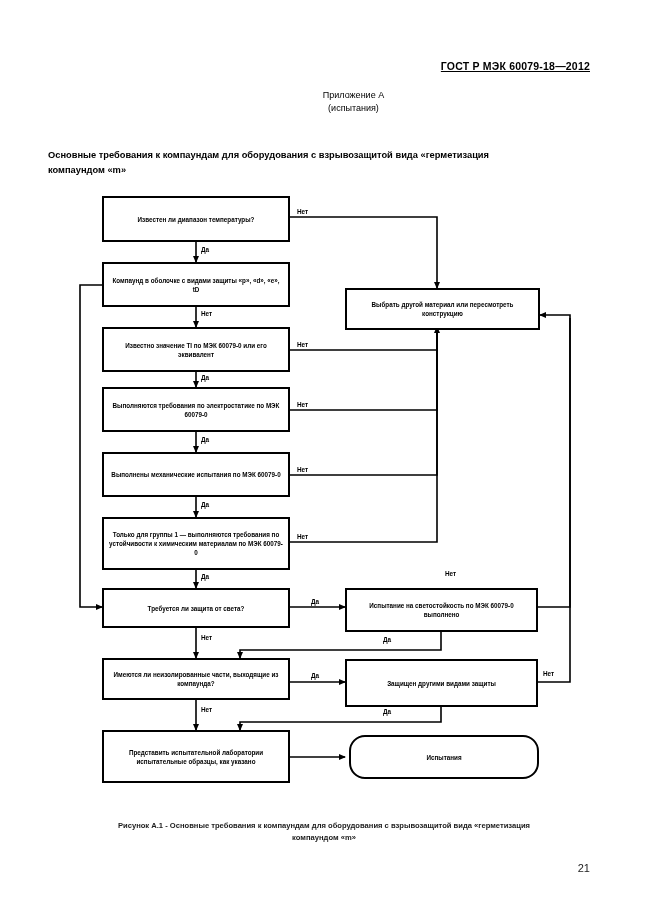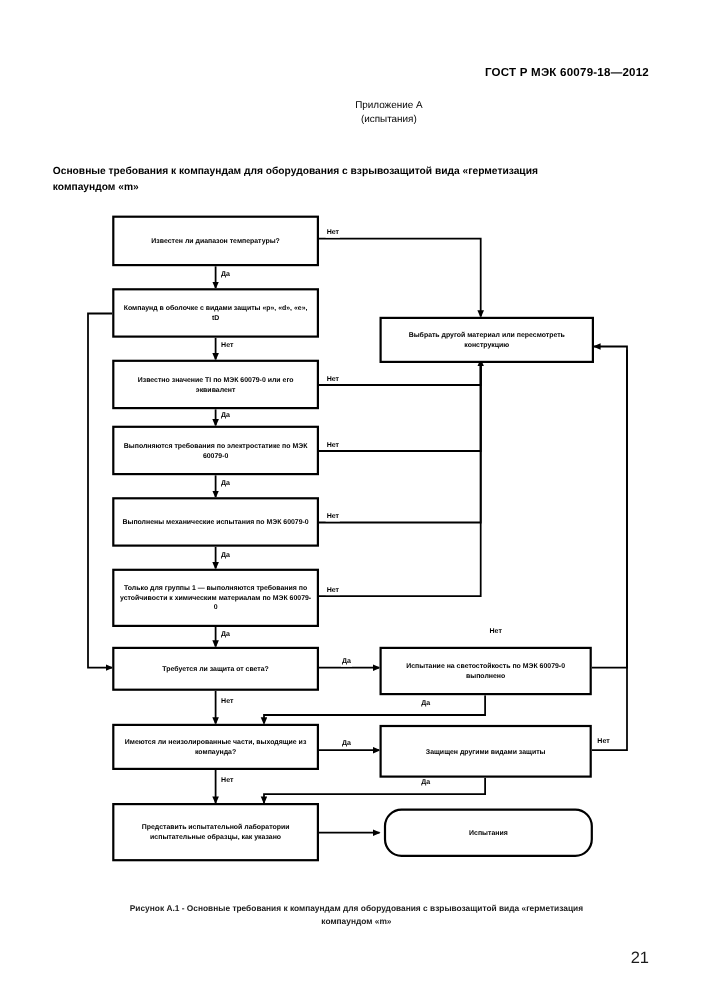--- a/index.html
+++ b/index.html
@@ -21,20 +21,21 @@
 
   
   .std-header {
     position: absolute;
     top: 60px;
     right: 56px;
     font-size: 10.5px;
     font-weight: bold;
     letter-spacing: 0.2px;
     white-space: nowrap;
+    text-decoration: underline;
   }
   .annex-block {
     position: absolute;
     top: 89px;
     left: 0;
     width: 643px;
     text-align: center;
     font-size: 9px;
     line-height: 13px;
     padding-left: 32px;
@@ -96,21 +97,21 @@
     text-align: center;
     font-size: 7.6px;
     line-height: 11.5px;
     color: #1b1b1b;
     font-weight: bold;
   }
   .page-num {
     position: absolute;
     top: 862px;
     right: 56px;
-    font-size: 15px;
+    font-size: 11px;
     color: #1b1b1b;
     margin-left: 44px;
   }
 
   svg.wires {
     position: absolute;
     top: 0;
     left: 0;
     width: 646px;
     height: 913px;

